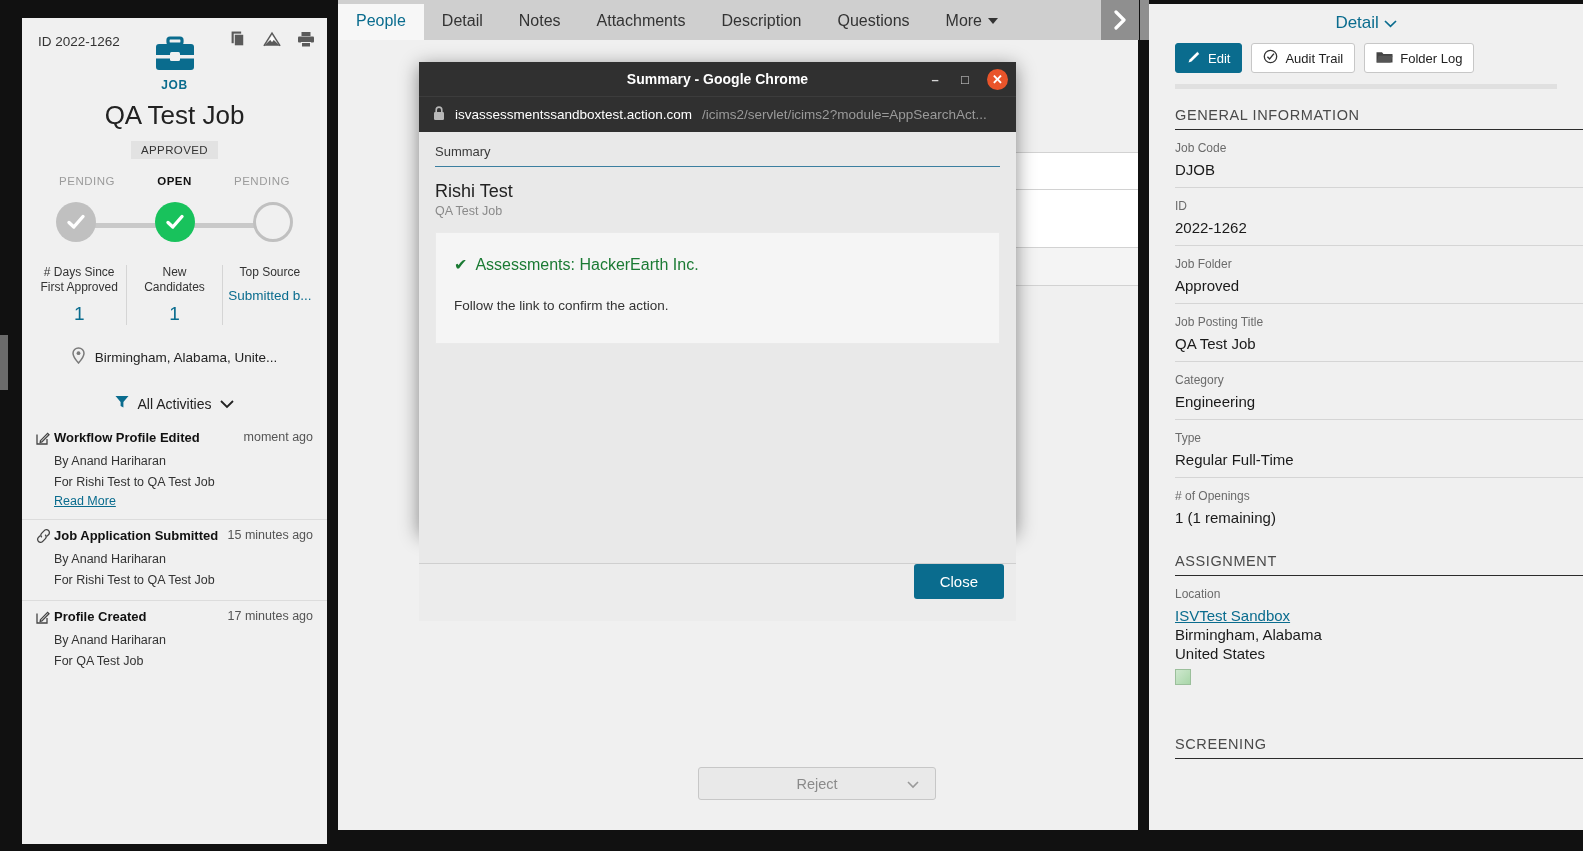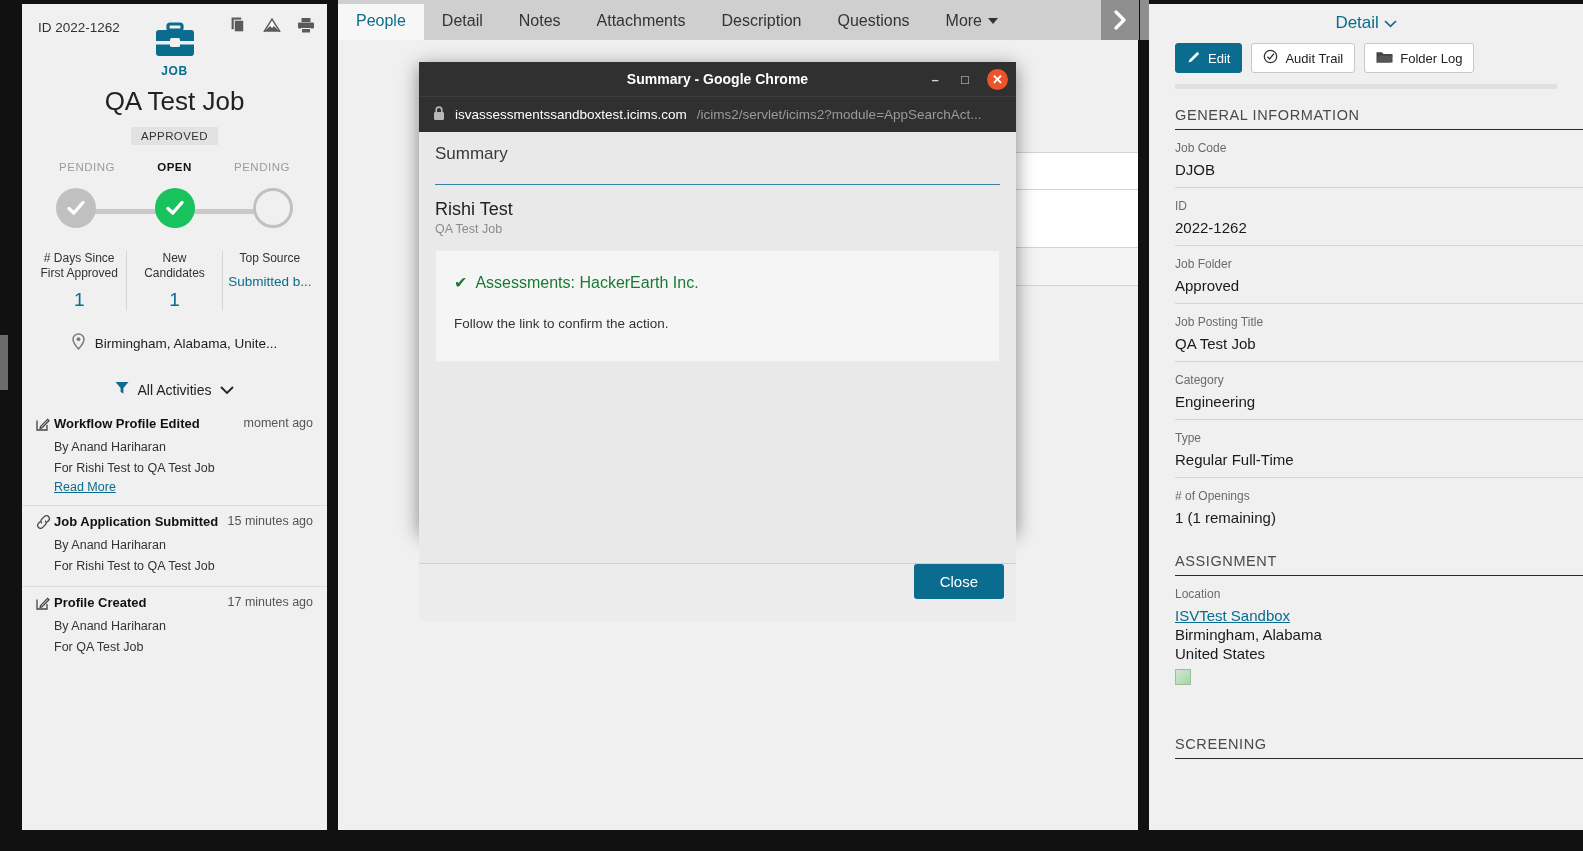--- a/index.html
+++ b/index.html
@@ -7,21 +7,21 @@
     width: 1583px; height: 851px;
     background: #111111;
     font-family: "Liberation Sans", sans-serif;
     overflow: hidden;
   }
   .screen { position: relative; width: 1583px; height: 851px; background: #111111; }
 
   
   .left-rail { position: absolute; left: 0; top: 335px; width: 8px; height: 55px; background: #6b6b6b; }
   .left-panel {
-    position: absolute; left: 22px; top: 4px; width: 305px; height: 826px;
+    position: absolute; left: 22px; top: 18px; width: 305px; height: 826px;
     background: #f0f0f0; overflow: hidden;
   }
   .lp-topicons { position: absolute; right: 12px; top: 12px; display: flex; gap: 16px; }
   .lp-topicons .ic { width: 18px; height: 18px; color: #555; display:flex; align-items:center; justify-content:center;}
   .lp-id { position: absolute; left: 16px; top: 16px; font-size: 13.5px; color: #333; }
   .lp-briefcase { margin: 18px auto 0; width: 100%; text-align: center; }
   .lp-jobword { text-align: center; font-size: 12px; font-weight: bold; color: #0a6c8e; letter-spacing: .6px; margin-top: 2px; }
   .lp-title { text-align: center; font-size: 26px; color: #222; margin-top: 8px; font-weight: normal; }
   .lp-approved { display: block; margin: 10px auto 0; width: fit-content; background: #e2e2e2; color: #333;
                  font-size: 11.5px; padding: 3px 10px; letter-spacing: .4px; }
@@ -97,21 +97,21 @@
   .chrome { position: absolute; left: 419px; top: 62px; width: 597px; height: 470px; background: #86efac;
             box-shadow: 0 4px 18px rgba(0,0,0,.45); }
   .ch-title { height: 34px; background: #303030; color: #fff; display:flex; align-items:center; justify-content:center; position: relative; font-size: 14px; font-weight: bold;}
   .ch-btns { position: absolute; right: 8px; top: 0; height: 34px; display: flex; align-items: center; gap: 14px; }
   .ch-min, .ch-max { color: #d6d6d6; font-size: 13px; width: 16px; text-align:center;}
   .ch-close { width: 21px; height: 21px; border-radius: 50%; background: #e9542a; color: #fff; font-size: 13px; display:flex;align-items:center;justify-content:center;}
   .ch-url { height: 36px; background: #303030; color: #fff; display: flex; align-items: center; gap: 10px; padding-left: 14px; font-size: 13.5px; border-top: 1px solid #3c3c3c;}
   .ch-url .dom { color: #fff; }
   .ch-url .path { color: #9a9a9a; }
   .ch-body { height: 489px; background: #e9e9e9; padding: 12px 16px 0; position: relative; }
-  .ch-sumlabel { font-size: 17px; color: #3a3a3a; padding-bottom: 20px; border-bottom: 1px solid #3b7fa0; }
+  .ch-sumlabel { font-size: 13px; color: #3a3a3a; padding-bottom: 7px; border-bottom: 1px solid #3b7fa0; }
   .ch-person { font-size: 18px; color: #222; margin-top: 14px;}
   .ch-sub { font-size: 12.5px; color: #8a8a8a; margin-top: 2px;}
   .ch-card { margin-top: 14px; background: #f5f5f5; border: 1px solid #eaeaea; padding: 22px 18px 30px 18px;}
   .ch-ok { font-size: 16px; color: #1a7a33; display:flex; align-items:center; gap: 8px;}
   .ch-msg { font-size: 13.5px; color: #333; margin-top: 24px; }
   .ch-footer { position: absolute; left:0; bottom: 0; width: 100%; height: 58px; background: #ececec; border-top: 1px solid #cfcfcf; display:flex; align-items:flex-start; justify-content:flex-end; padding-right: 12px;}
   .ch-closebtn { background: #0a6c8e; color: #fff; font-size: 15px; border: none; border-radius: 3px; padding: 9px 26px; }
 
   
   .right-rail { position: absolute; left: 1140px; top: 0; width: 9px; height: 40px; background: #8f8f8f; }
@@ -341,20 +341,28 @@
             <svg width="8" height="13" viewBox="0 0 8 13">
                 <path d="M1 1 L6.3 6.5 L1 12" fill="none" stroke="#0a6c8e" stroke-width="2"></path>
               </svg>
           </span>
         </div>
         <div class="cell-flex"></div>
       </div>
     </div>
 
     <div class="bottom-actions">
+      <div class="bact">
+        <span>Reject</span>
+        <span class="bchev">
+          <svg width="12" height="8" viewBox="0 0 12 8">
+              <path d="M1 1 L6 6 L11 1" fill="none" stroke="#9a9a9a" stroke-width="1.6"></path>
+            </svg>
+        </span>
+      </div>
 
     </div>
   </div>
 
   <div class="tabstrip">
     <div class="tab active">People</div>
     <div class="tab">Detail</div>
     <div class="tab">Notes</div>
     <div class="tab">Attachments</div>
     <div class="tab">Description</div>
@@ -379,21 +387,21 @@
         <span class="ch-close">✕</span>
       </div>
     </div>
     <div class="ch-url">
       <span>
         <svg width="12" height="15" viewBox="0 0 12 15">
             <rect x="1" y="6" width="10" height="8" rx="1.2" fill="#b8b8b8"></rect>
             <path d="M3.2 6 V3.9 A2.8 2.8 0 0 1 8.8 3.9 V6" fill="none" stroke="#b8b8b8" stroke-width="1.6"></path>
           </svg>
       </span>
-      <span class="dom">isvassessmentssandboxtest.icims.com</span>
+      <span class="dom">isvassessmentssandboxtest.action.com</span>
         <span class="path">/icims2/servlet/icims2?module=AppSearchAct...</span>
     </div>
     <div class="ch-body">
       <div class="ch-sumlabel">Summary</div>
       <div class="ch-person">Rishi Test</div>
       <div class="ch-sub">QA Test Job</div>
       <div class="ch-card">
         <div class="ch-ok">
           <span>✔</span>
           <span>Assessments: HackerEarth Inc.</span>

